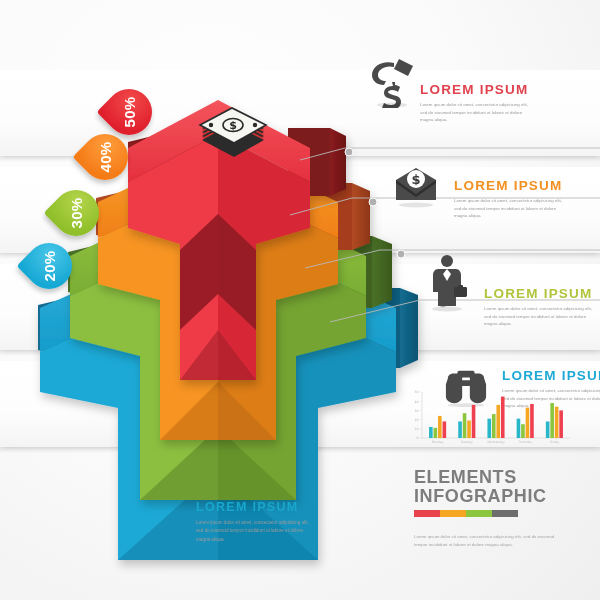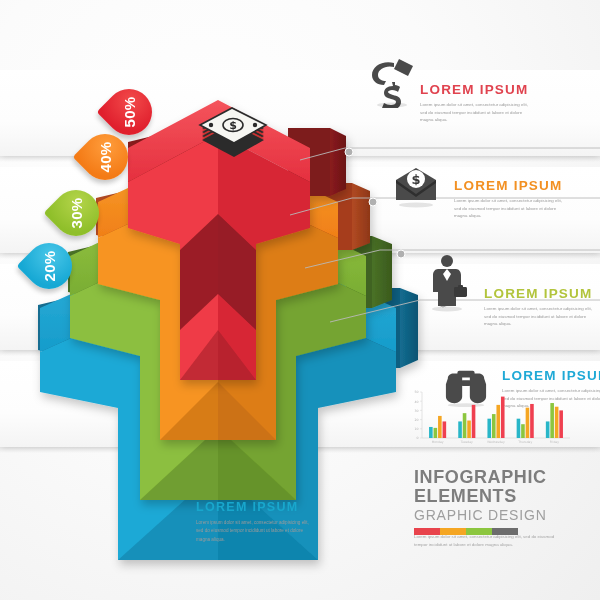--- a/index.html
+++ b/index.html
@@ -385,23 +385,22 @@
     <g id="chart-xlabels">
         <text x="33.599999999999994" y="57" text-anchor="middle" font-size="3" fill="#bdbdbd" font-family="DejaVu Sans, sans-serif">Monday</text>
         <text x="62.8" y="57" text-anchor="middle" font-size="3" fill="#bdbdbd" font-family="DejaVu Sans, sans-serif">Tuesday</text>
         <text x="92" y="57" text-anchor="middle" font-size="3" fill="#bdbdbd" font-family="DejaVu Sans, sans-serif">Wednesday</text>
         <text x="121.19999999999999" y="57" text-anchor="middle" font-size="3" fill="#bdbdbd" font-family="DejaVu Sans, sans-serif">Thursday</text>
         <text x="150.40000000000003" y="57" text-anchor="middle" font-size="3" fill="#bdbdbd" font-family="DejaVu Sans, sans-serif">Friday</text>
       </g>
   </svg>
 
   <div id="brand">
+    <div class="b1">ELEMENTS</div>
     <div class="b1">INFOGRAPHIC</div>
-    <div class="b1">ELEMENTS</div>
-    <div class="b2">GRAPHIC DESIGN</div>
     <div id="swatch">
         <div style="background: rgb(232, 67, 76);"></div>
         <div style="background: rgb(245, 166, 35);"></div>
         <div style="background: rgb(140, 198, 63);"></div>
         <div style="background: rgb(109, 109, 109);"></div>
       </div>
   </div>
   <div id="brandtext">Lorem ipsum dolor sit amet, consectetur adipisicing elit, sed do eiusmod tempor incididunt ut labore et dolore magna aliqua.</div>
 
 </div>

